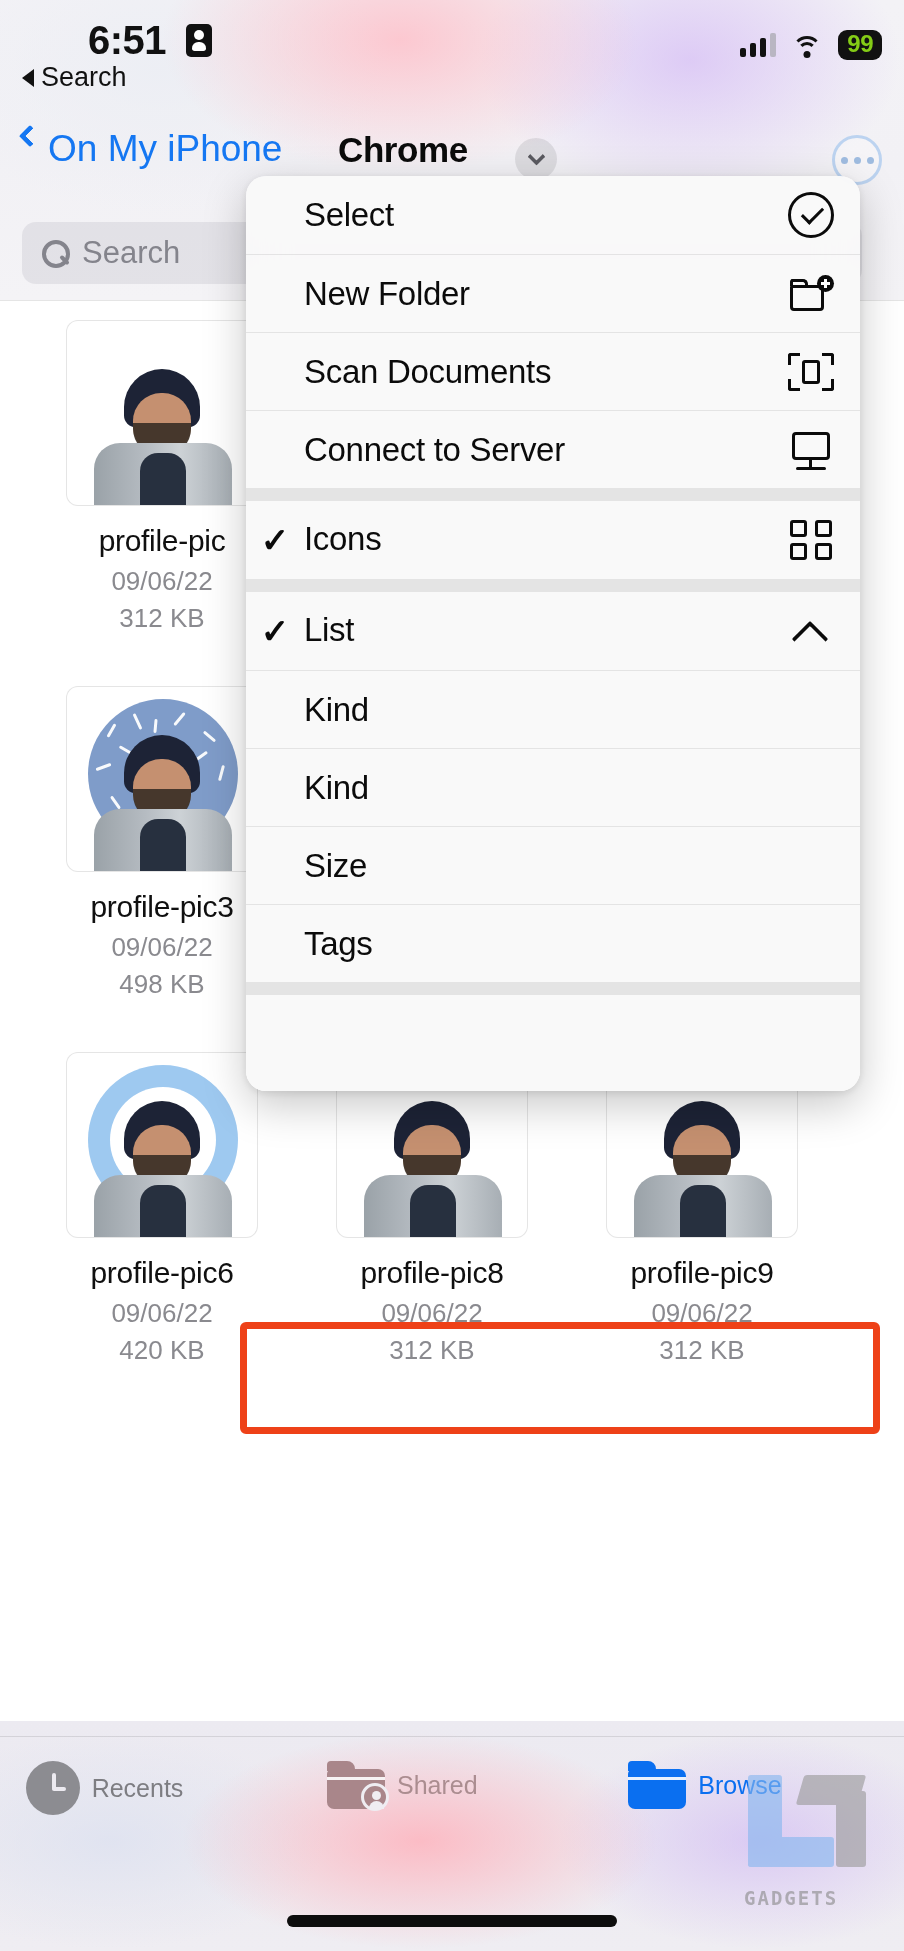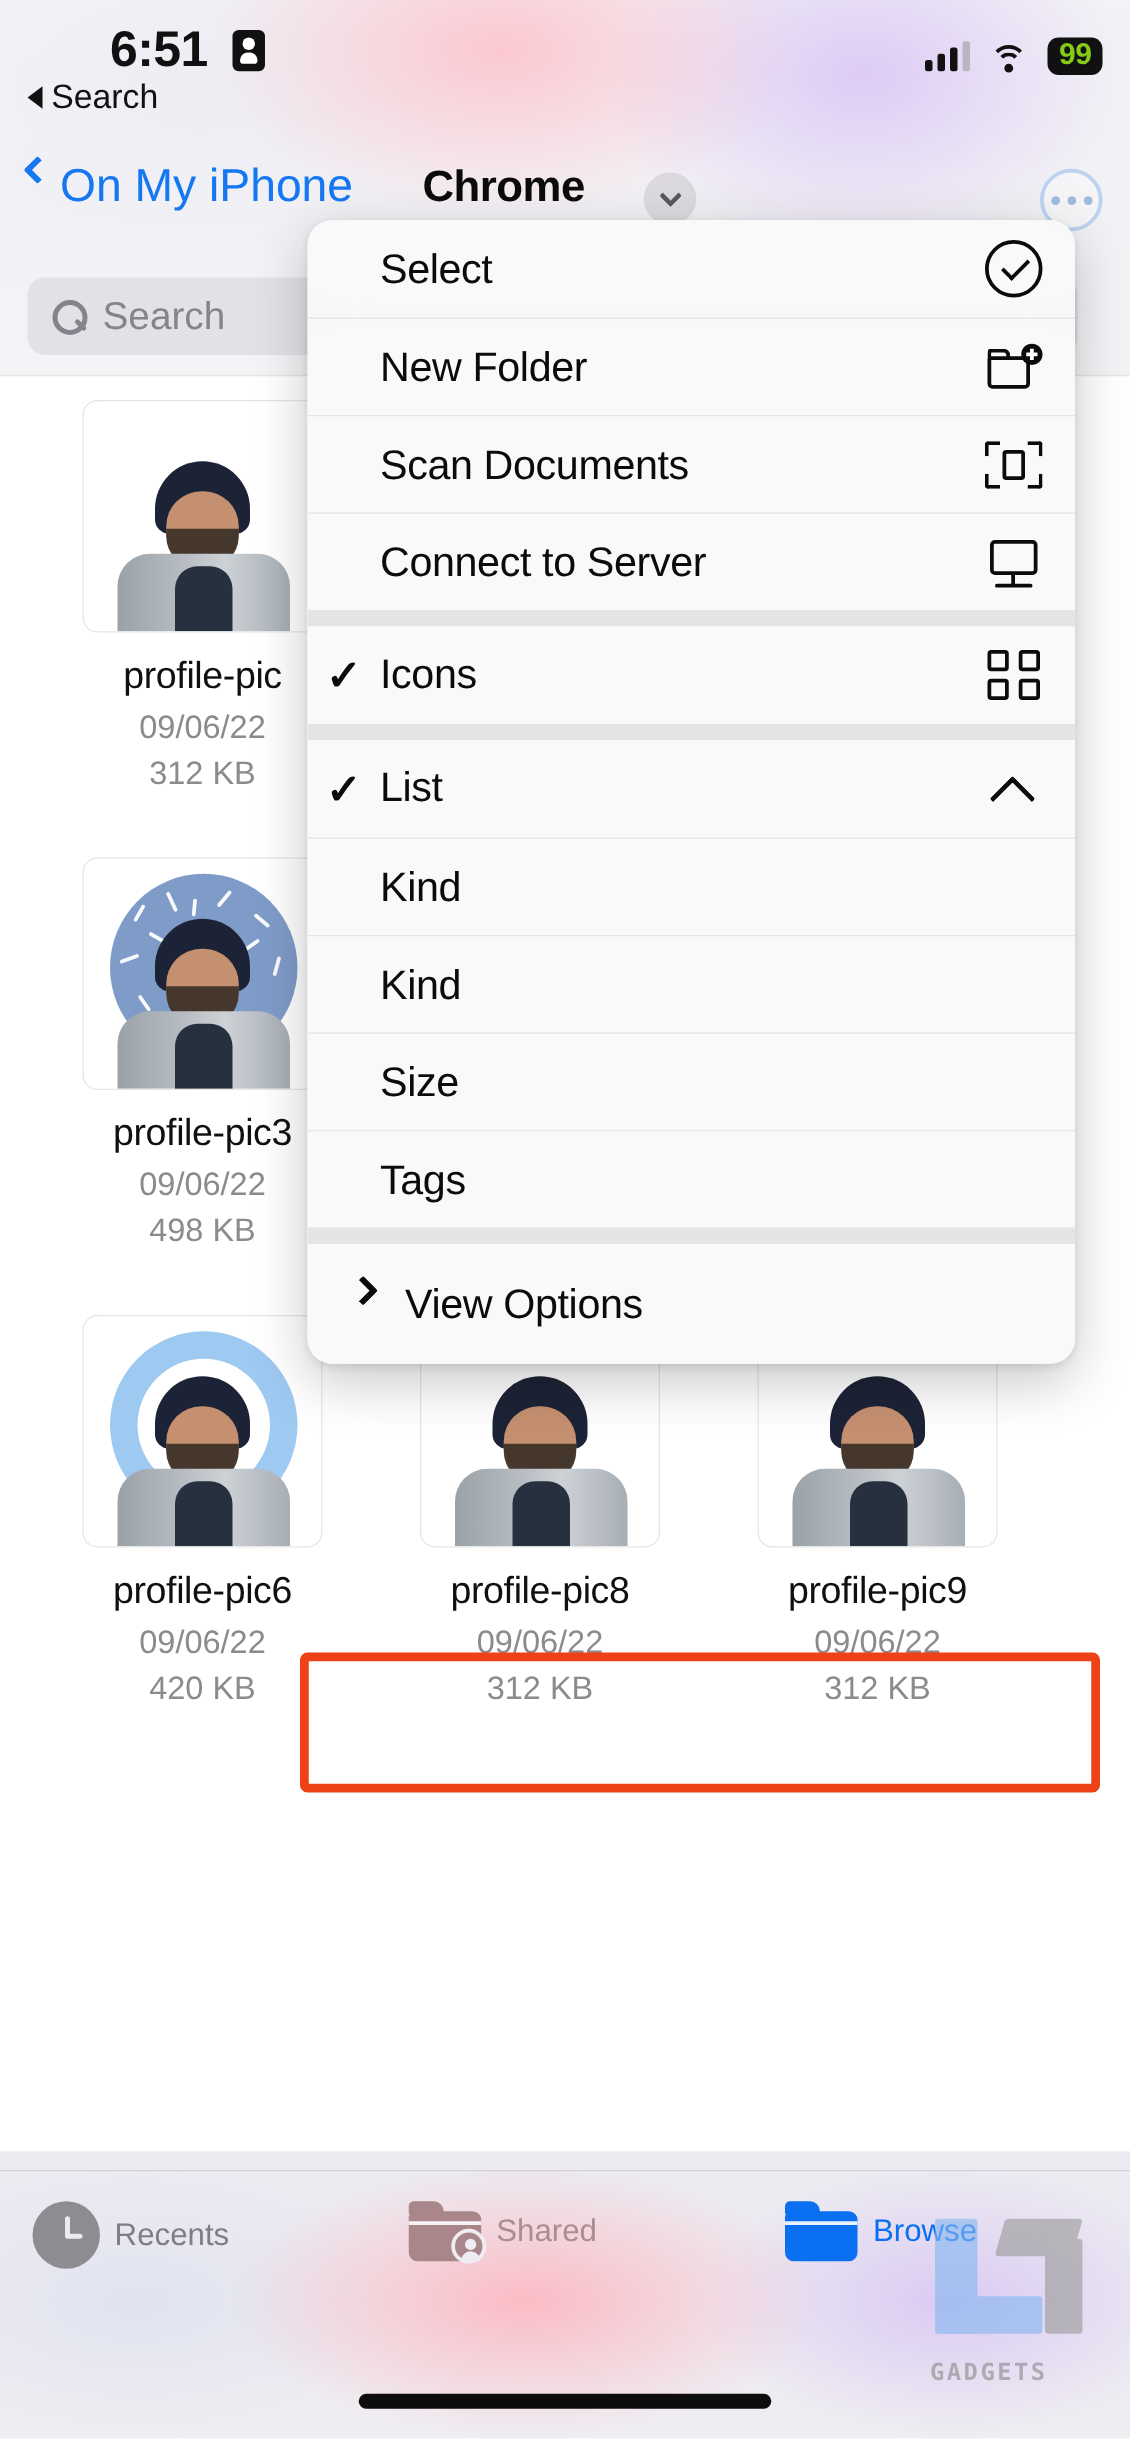--- a/index.html
+++ b/index.html
@@ -590,24 +590,18 @@
       <div class="mi-left">
         <span class="mi-pad"></span>
         <span class="mi-label">Tags</span>
       </div>
       <span class="mi-icon"></span>
     </div>
 
     <div class="grp-sep"></div>
 
     <div class="mi" style="height:96px;">
-      <div class="mi-left">
-        <span class="ic-chev-right-lead" style="margin-left:24px;">
-            <i></i>
-          </span>
-        <span class="mi-label" style="margin-left:14px;">View Options</span>
-      </div>
       <span class="mi-icon"></span>
     </div>
   </div>
 
   <div class="annot"></div>
 </div>
 
 </body></html>

